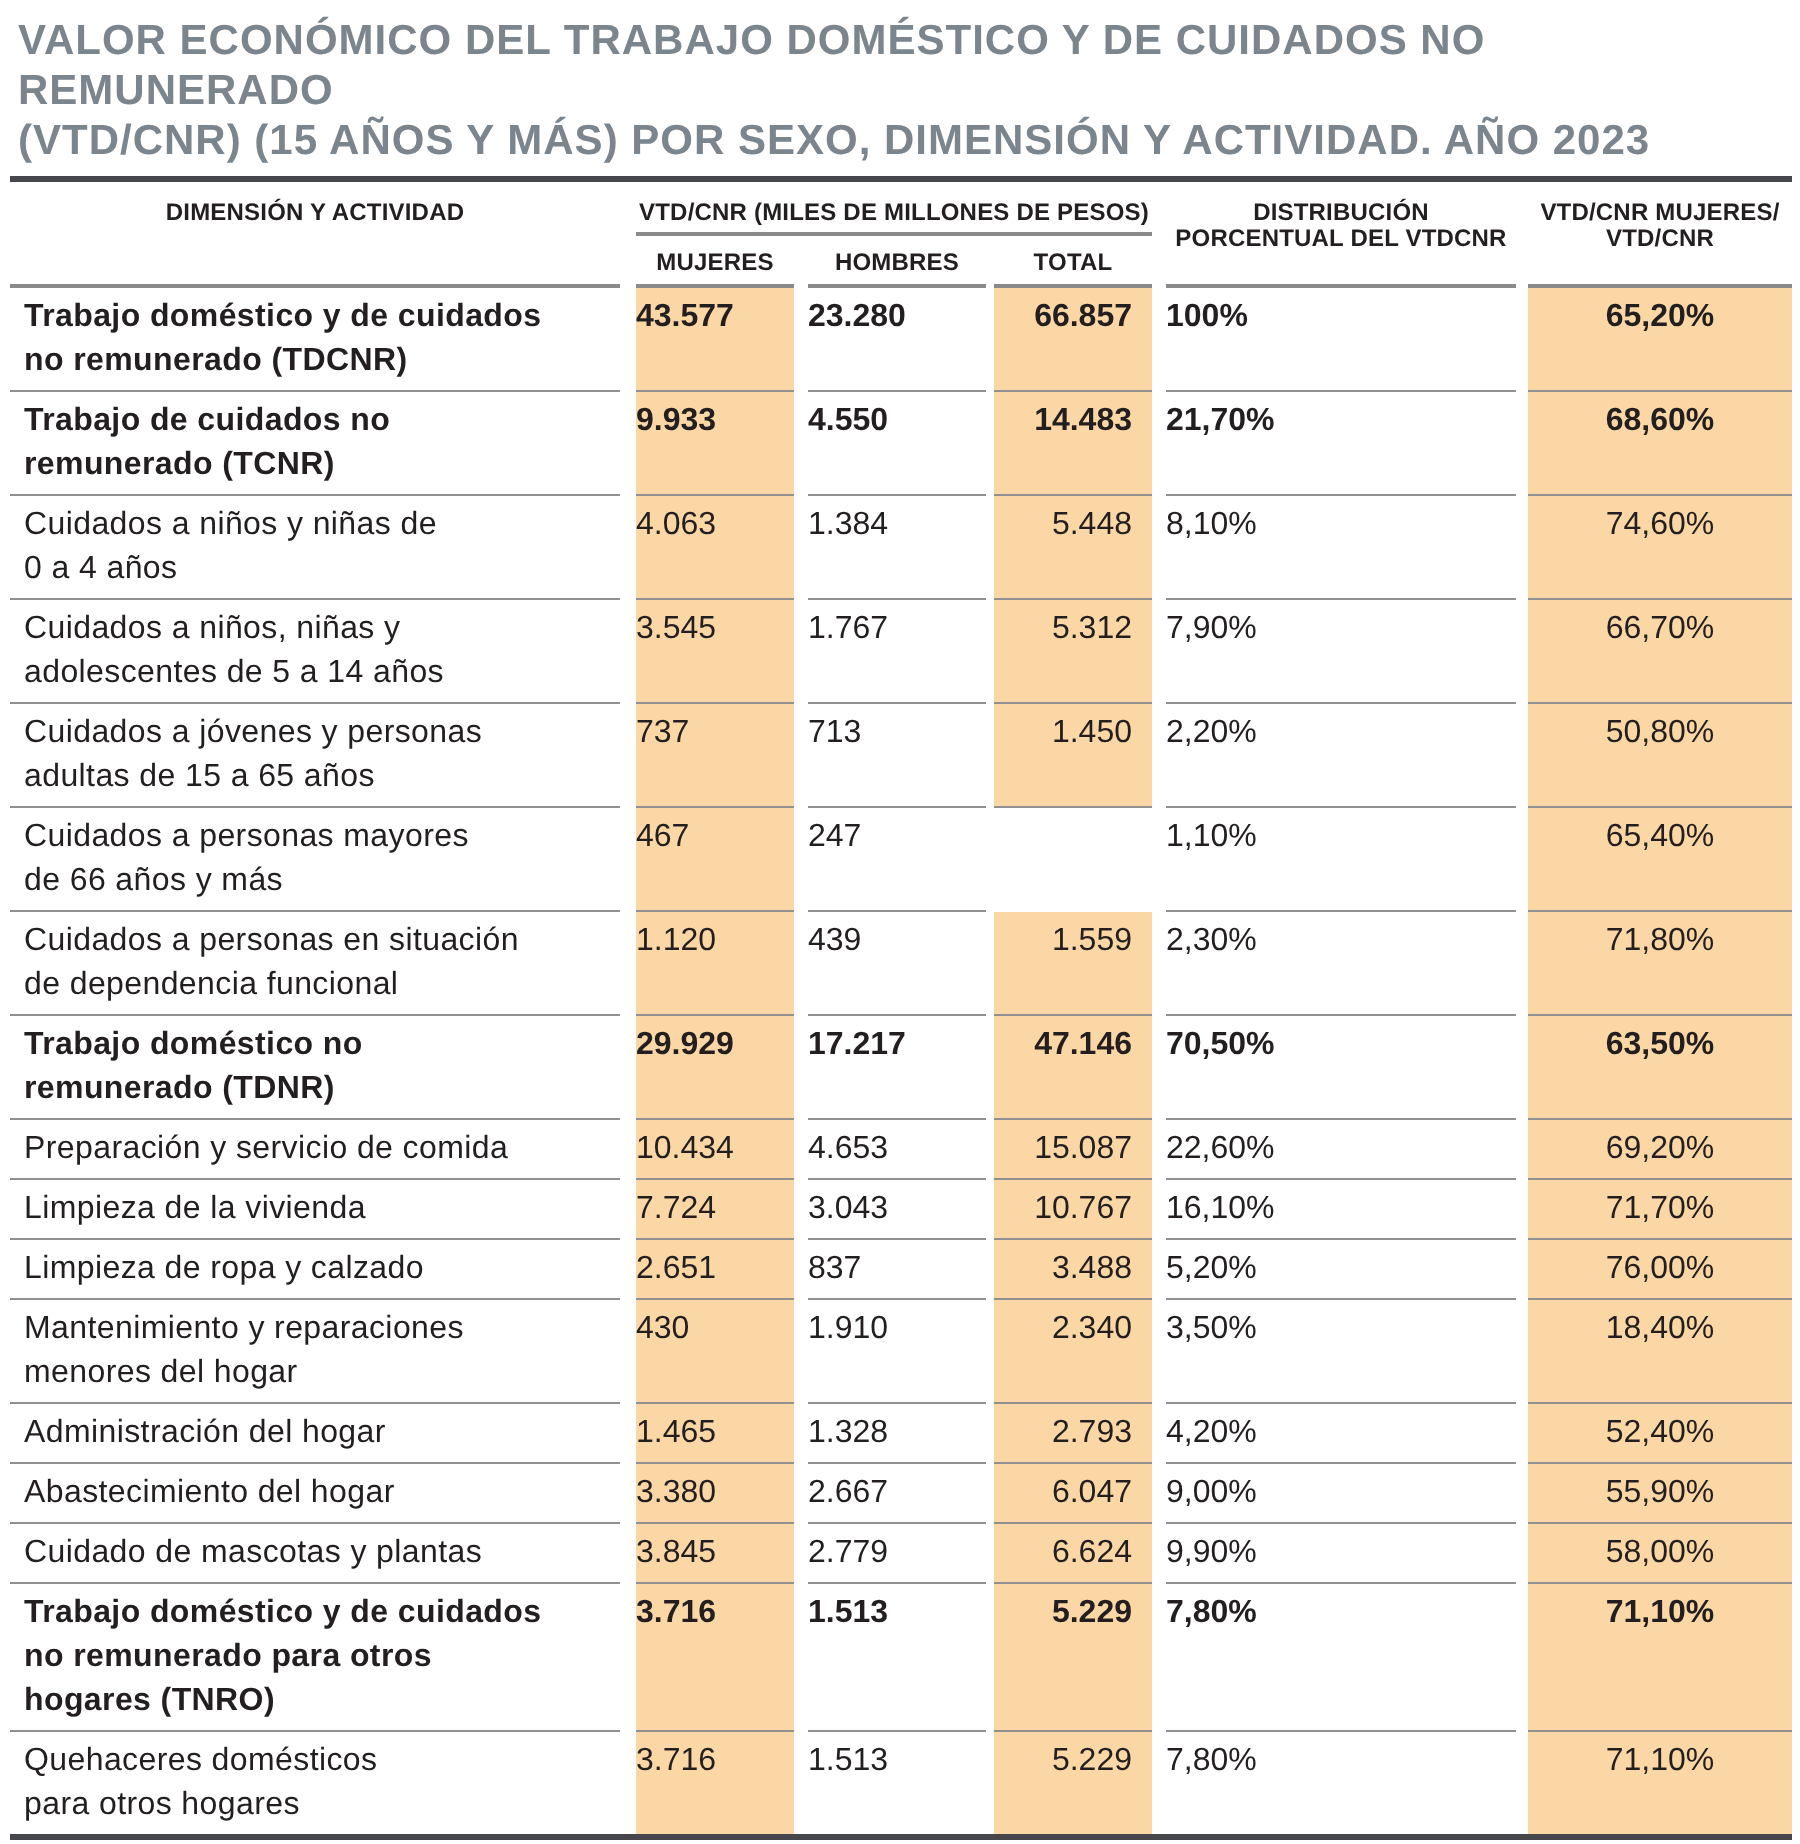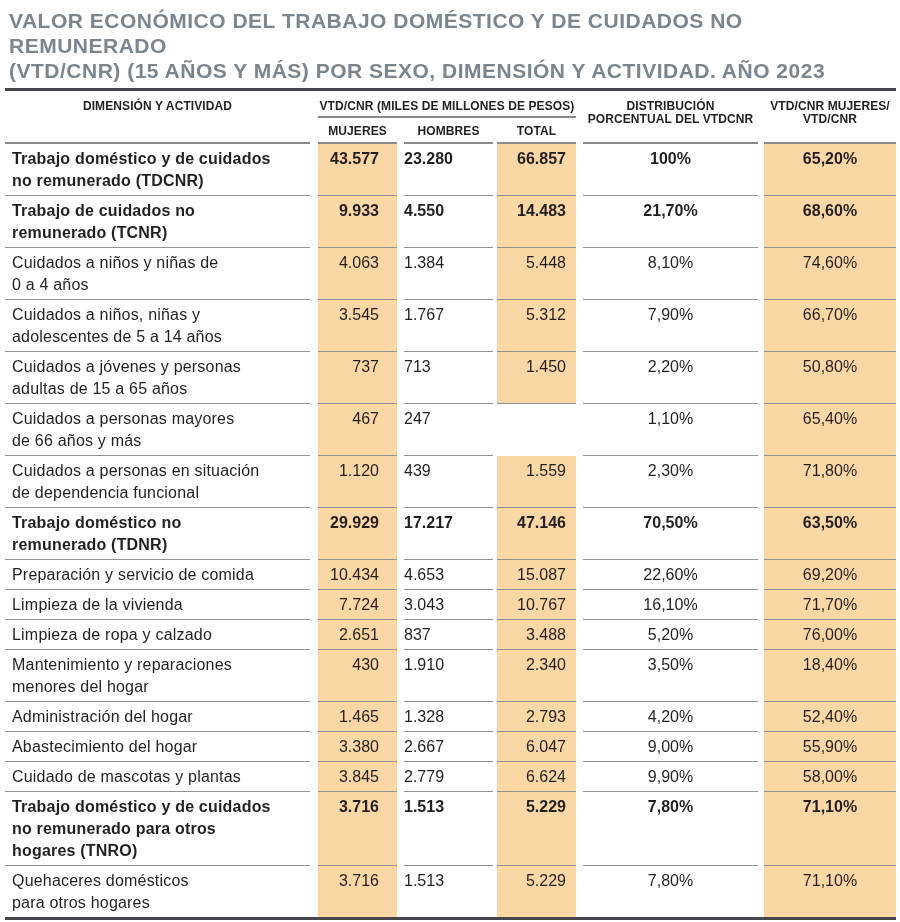--- a/index.html
+++ b/index.html
@@ -43,24 +43,24 @@
   .h-ratio    { grid-column:11; grid-row:1 / 3; padding-top:9px; white-space:pre-line; border-bottom:2px solid var(--divider-heavy,#8a8a8a); }
 
   
   .row .cell {
     padding-top:4px; padding-bottom:3px; line-height:22px;
     font-size:16px; border-bottom:1px solid var(--divider-color,#909090);
   }
   .row.bold .cell { font-weight:bold; }
   .row.last .cell { border-bottom:none; }
   .c-label { grid-column:1;  text-align:left;  padding-left:7px; white-space:pre-line; letter-spacing:0.2px; }
-  .c-muj   { grid-column:3;  text-align:right; padding-right:18px; }
+  .c-muj   { grid-column:3;  text-align:left; padding-right:18px; }
   .c-hom   { grid-column:5;  text-align:left; padding-right:14px; }
   .c-tot   { grid-column:7;  text-align:right; padding-right:10px; }
-  .c-dist  { grid-column:9;  text-align:center; }
+  .c-dist  { grid-column:9;  }
   .c-ratio { grid-column:11; text-align:center; }
   .orange  { background:var(--accent-color,#fbd7a5); }
 
   
   .footer {
     text-align:right; font-size:10px; font-weight:bold;
     letter-spacing:0.1px; padding:9px 1px 0 0; color:#231f20;
   }
 </style>
 </head>

